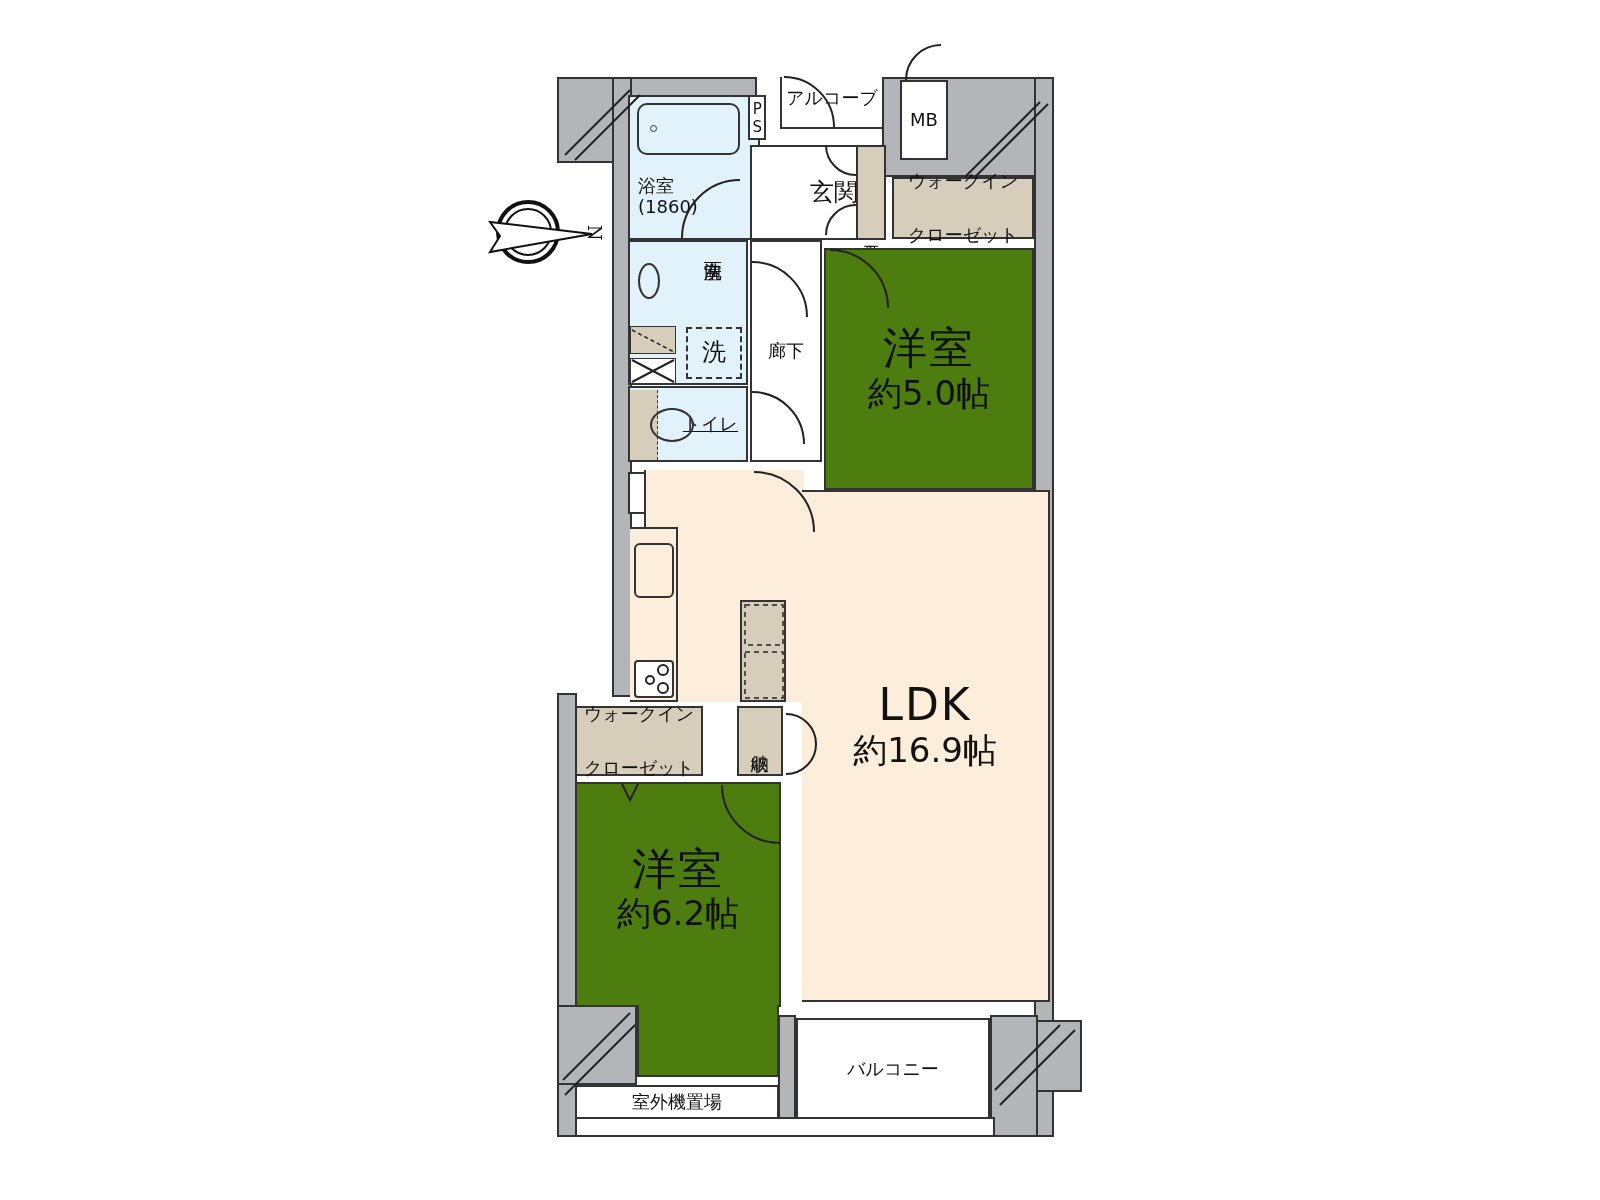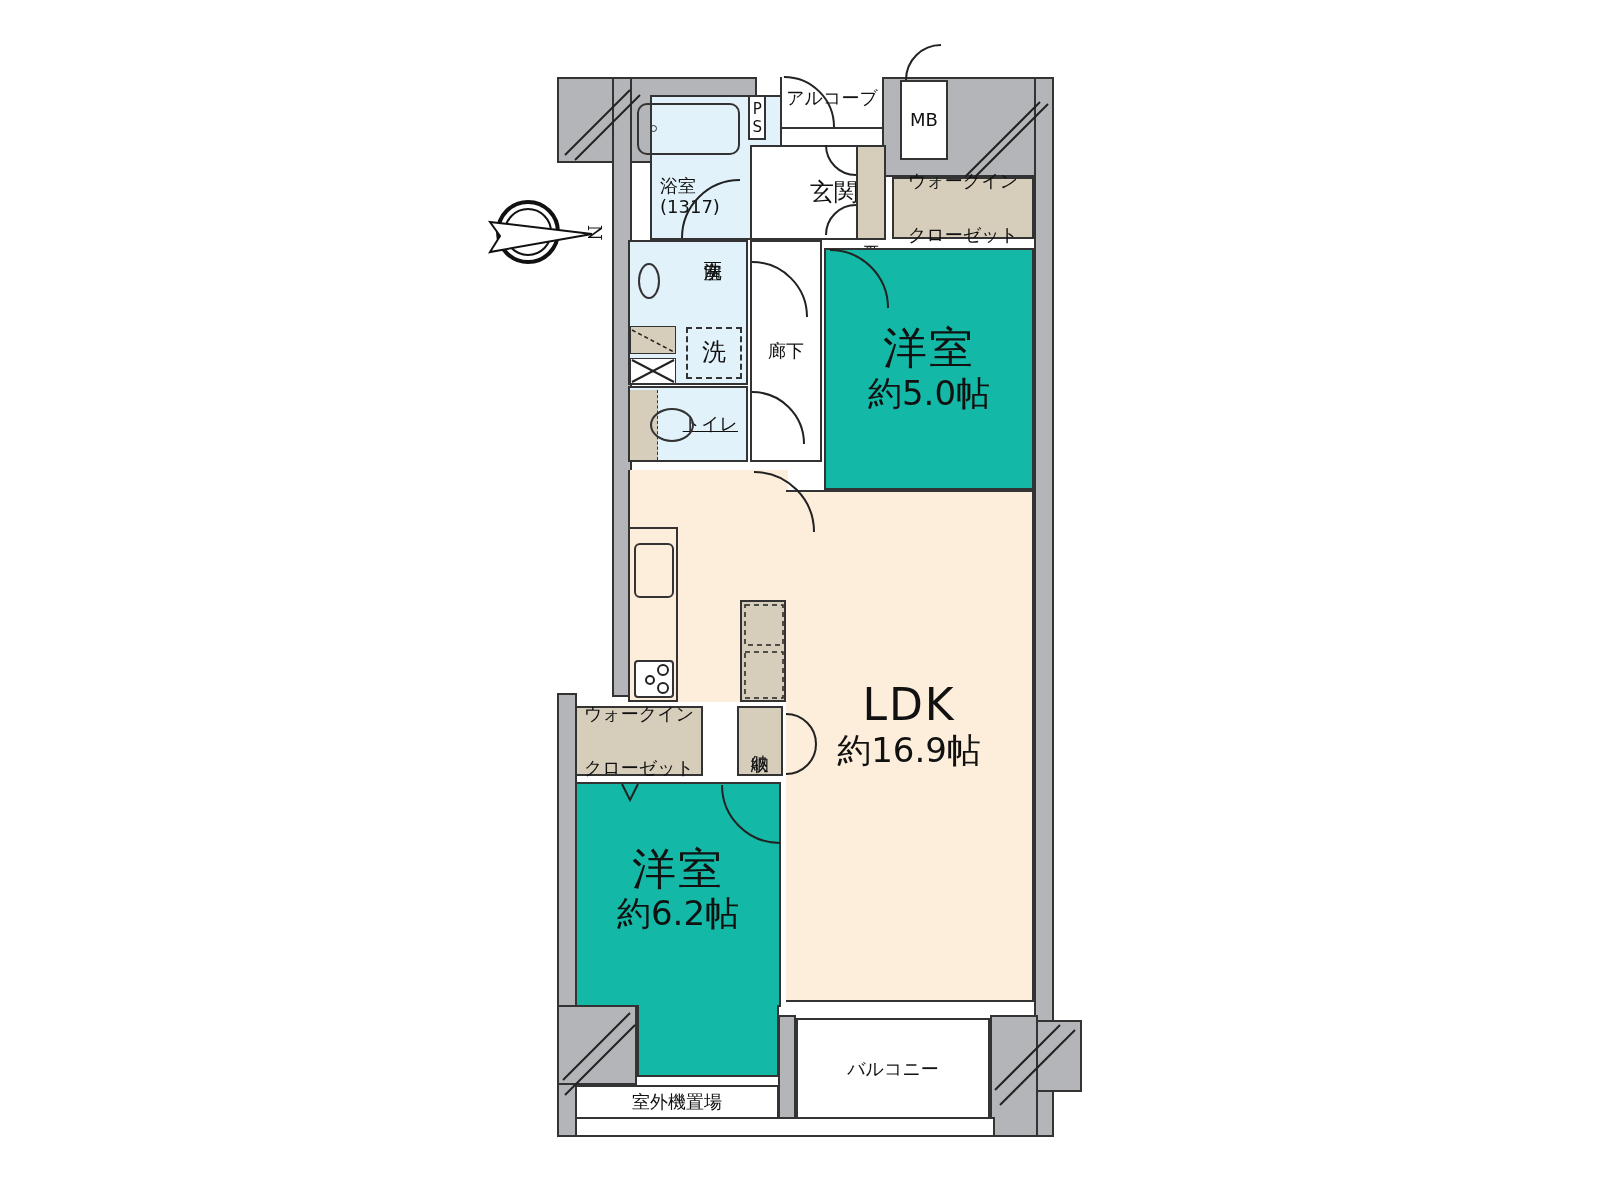--- a/index.html
+++ b/index.html
@@ -3,22 +3,22 @@
 <meta charset="utf-8">
 <style>
   html, body { margin:0; padding:0; background:#ffffff; }
   body { width:1600px; height:1200px; position:relative; overflow:hidden;
          font-family:"DejaVu Sans", "Liberation Sans", sans-serif; color:#111; }
   .abs { position:absolute; box-sizing:border-box; }
   .wall { background:#b4b5b9; border:2px solid #333; }
   .room { border:2px solid #333; display:flex; flex-direction:column;
           align-items:center; justify-content:center; text-align:center; }
   .bath { background:#e2f2fb; }
-  .bed  { background:#14b8a6; }
-  .ldk  { background:#fdeedb; }
+  .bed  { background:#4d7c0f; }
+  .ldk  { background:#fdeedb;margin-left:16px; }
   .cl   { background:#d6cdbb;gap:32px; }
   .white{ background:#ffffff; }
   .lbl-xl { font-size:44px; line-height:1.1; letter-spacing:2px; }
   .lbl-l  { font-size:34px; line-height:1.2; }
   .lbl-m  { font-size:24px; line-height:1.15; }
   .lbl-s  { font-size:18px; line-height:1.2; }
   .lbl-xs { font-size:15px; line-height:1.1; }
   .vert { writing-mode:vertical-rl; text-orientation:upright; }
   svg.overlay { position:absolute; left:0; top:0; pointer-events:none; }
 </style>
@@ -29,23 +29,23 @@
 <div class="abs wall" style="left:612px;top:77px;width:20px;height:620px;"></div>
 <div class="abs wall" style="left:882px;top:77px;width:170px;height:100px;"></div>
 <div class="abs wall" style="left:1034px;top:77px;width:20px;height:1060px;"></div>
 <div class="abs wall" style="left:1034px;top:1020px;width:48px;height:72px;"></div>
 <div class="abs wall" style="left:557px;top:693px;width:20px;height:444px;"></div>
 <div class="abs wall" style="left:557px;top:1005px;width:80px;height:80px;"></div>
 <div class="abs wall" style="left:778px;top:1015px;width:18px;height:122px;"></div>
 <div class="abs wall" style="left:990px;top:1015px;width:48px;height:122px;"></div>
 <div class="abs white" style="left:575px;top:1117px;width:420px;height:20px;border:2px solid #333;"></div>
 
-<div class="abs room bath" style="left:650px;top:95px;width:132px;height:145px;justify-content:flex-end;align-items:flex-start;padding:0 0 20px 8px;">
+<div class="abs room bath" style="left:628px;top:95px;width:132px;height:145px;justify-content:flex-end;align-items:flex-start;padding:0 0 20px 8px;">
   <span class="lbl-s">浴室</span>
-  <span class="lbl-s">(1317)</span>
+  <span class="lbl-s">(1860)</span>
 </div>
 <div class="abs" style="left:637px;top:103px;width:103px;height:52px;border:2px solid #333;border-radius:10px;"></div>
 <div class="abs" style="left:650px;top:125px;width:7px;height:7px;border:1.5px solid #333;border-radius:50%;"></div>
 
 <div class="abs room white" style="left:748px;top:95px;width:18px;height:45px;">
   <span class="lbl-xs vert">PS</span>
 </div>
 
 <div class="abs room white" style="left:780px;top:77px;width:104px;height:52px;border-top:none;justify-content:flex-start;padding-top:10px;">
   <span class="lbl-s">アルコーブ</span>

